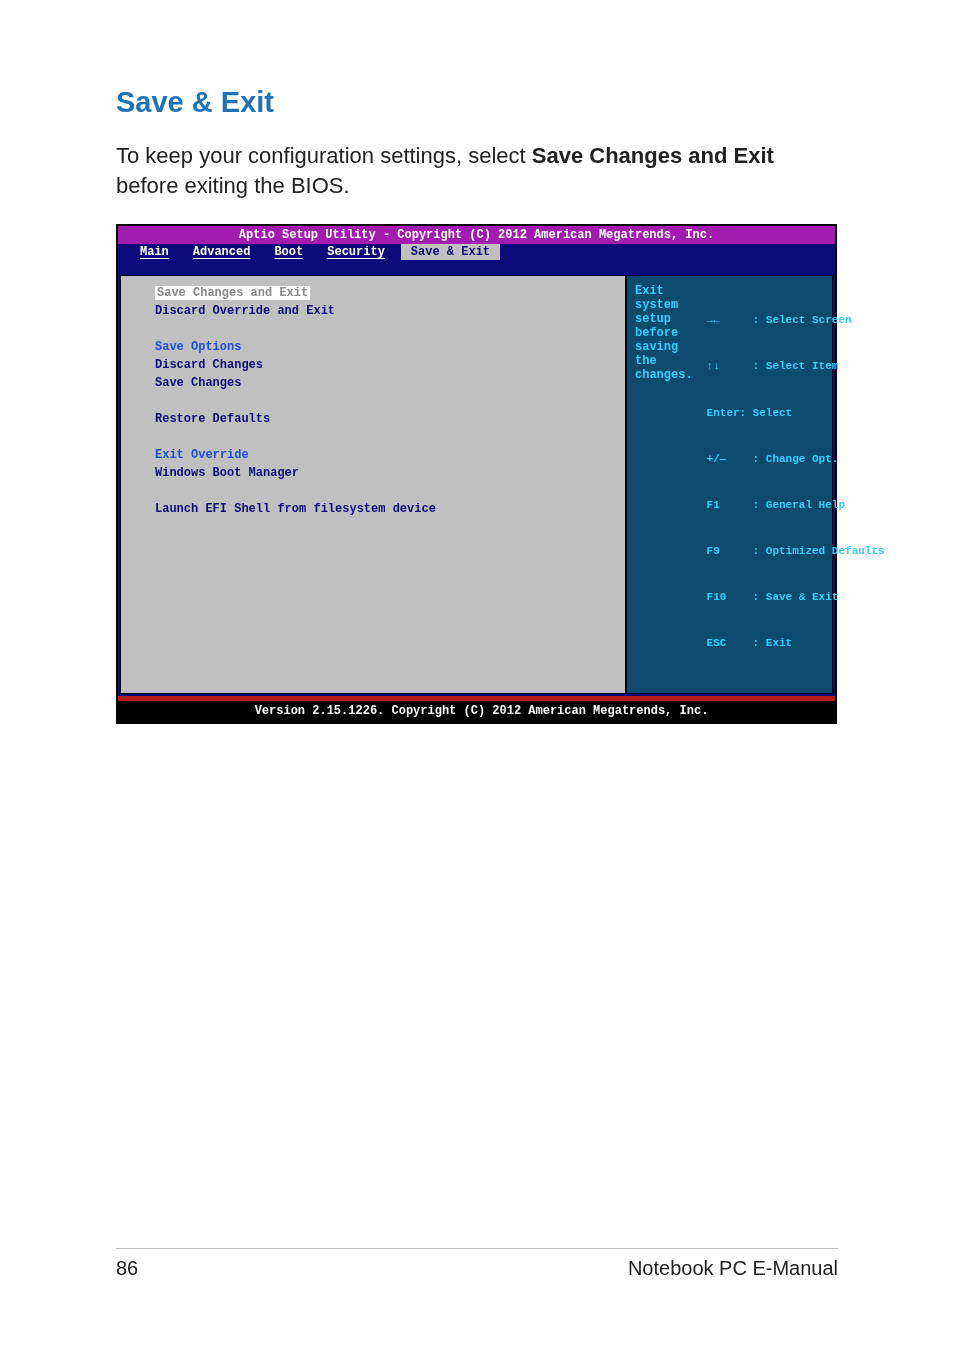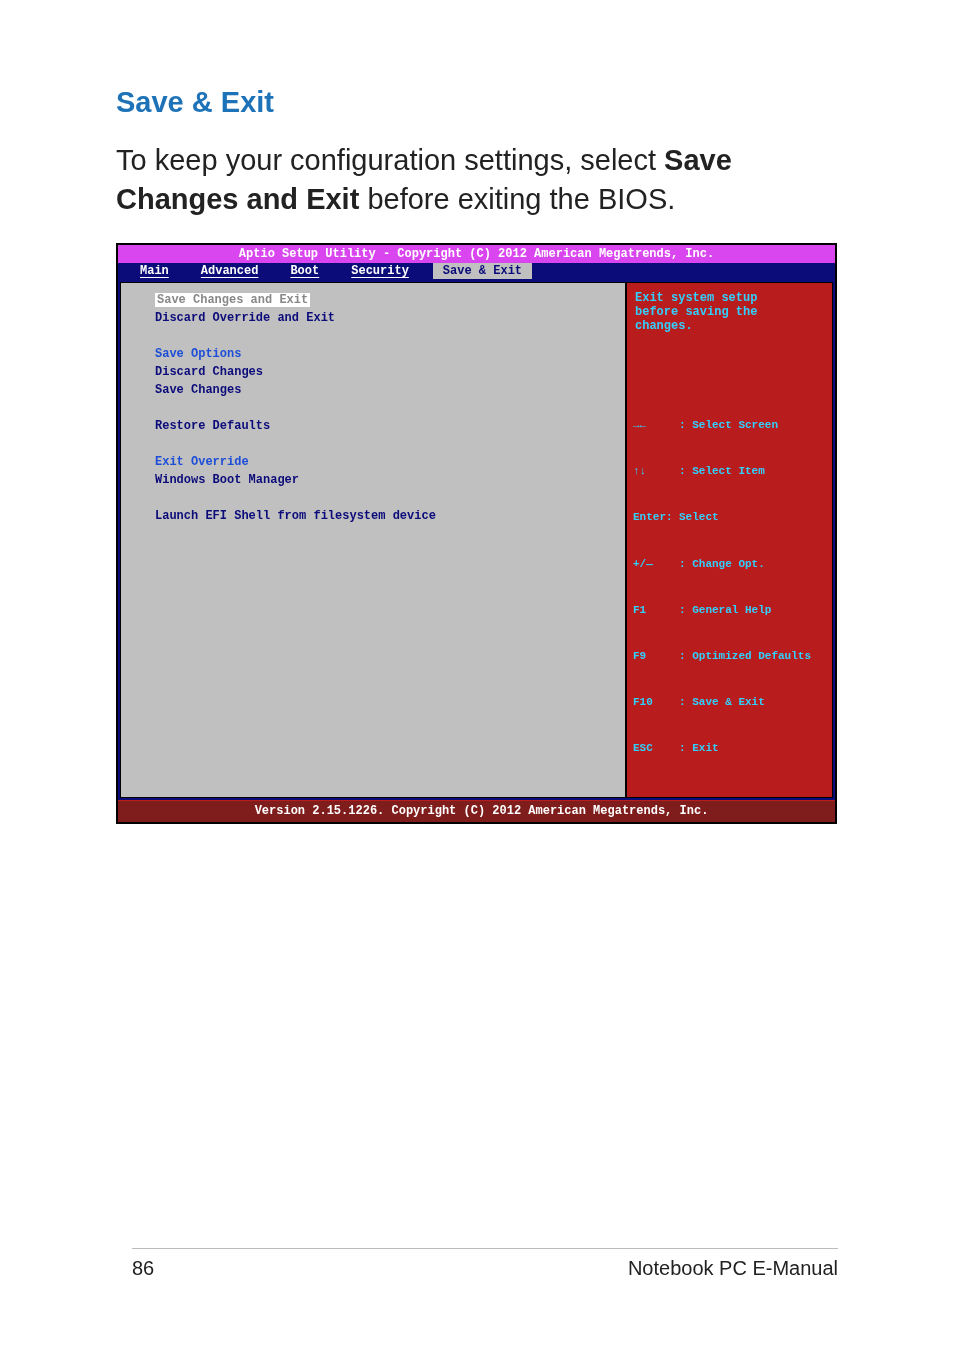--- a/index.html
+++ b/index.html
@@ -1,41 +1,41 @@
 <!DOCTYPE html>
 <html><head>
 <meta charset="utf-8">
 <style>
   * { box-sizing: border-box; margin: 0; padding: 0; }
   html, body { width: 954px; height: 1345px; background: #fff; font-family: "Segoe UI", "Myriad Pro", Arial, sans-serif; }
   .page { padding: 86px 116px 0 116px; }
   .heading { color: #1e73b8; font-size: 29px; font-weight: 700; margin-bottom: 22px; }
-  .intro { color: #222; font-size: 29px; line-height: 1.35; margin-bottom: 24px; }
+  .intro { color: #222; font-size: 22px; line-height: 1.35; margin-bottom: 24px; }
   .intro .bold { font-weight: 700; }
 
   .bios-window { width: 721px; border: 2px solid #000; background: #0b0b7a; font-family: "Courier New", monospace; font-size: 12px; font-weight: bold; }
-  .bios-titlebar { color: #fff; background: #d946ef; text-align: center; padding: 2px 0; }
-  .bios-menubar { display: flex; background: #0b0b7a; padding: 0 14px 3px 14px; gap: 8px; }
+  .bios-titlebar { color: #fff; background: #a21caf; text-align: center; padding: 2px 0; }
+  .bios-menubar { display: flex; background: #0b0b7a; padding: 0 14px 15px 14px; }
   .bios-menubar .tab { color: #fff; padding: 1px 8px; margin-right: 8px; text-decoration: underline; text-underline-offset: 3px; }
   .bios-menubar .tab.active { background: #c0c0c0; color: #0b0b7a; text-decoration: none; padding: 1px 10px; }
 
   .bios-body { display: flex; background: #0b0b7a; }
   .bios-left { flex: 1; background: #c0c0c0; border: 1px solid #000; margin: 0 0 2px 2px; padding: 10px 14px 14px 34px; min-height: 366px; }
-  .bios-right { width: 207px; background: #b91c1c; border: 1px solid #000; margin: 0 2px 2px 0; display: flex; flex-direction: column; gap: 40px; }
+  .bios-right { width: 207px; background: #0c4a6e; border: 1px solid #000; margin: 0 2px 2px 0; display: flex; flex-direction: row; }
   .bios-right-top { flex: 1; padding: 8px 8px; color: #31d0ff; }
   .bios-right-bottom { padding: 6px 6px 10px 6px; color: #31d0ff; white-space: pre; line-height: 1.4; font-size: 11px; }
 
   .item-selected { background: #fff; color: #888; padding: 0 2px; display: inline-block; margin-bottom: 4px; }
   .item-dark { color: #0b0b7a; margin-bottom: 4px; }
   .item-heading { color: #1d4ed8; margin-top: 22px; margin-bottom: 4px; }
   .gap { height: 18px; }
 
-  .bios-footer { background: #7f1d1d; color: #fff; text-align: center; padding: 3px 0 4px 10px; border-top: 1px solid #b91c1c; }
+  .bios-footer { background: #000000; color: #fff; text-align: center; padding: 3px 0 4px 10px; border-top: 5px solid #b91c1c; }
 
-  .page-footer { position: absolute; left: 132px; right: 116px; top: 1248px; border-top: 1px solid #bbb; display: flex; justify-content: space-between; padding-top: 8px; font-size: 20px; color: #222; }
+  .page-footer { position: absolute; left: 116px; right: 116px; top: 1248px; border-top: 1px solid #bbb; display: flex; justify-content: space-between; padding-top: 8px; font-size: 20px; color: #222; }
   .arrow { font-family: "Courier New", monospace; }
   .keyrow { display:flex; }
   .keyrow .k { width: 46px; }
 </style>
 </head>
 <body>
 
 <div class="page">
   <div class="heading">Save &amp; Exit</div>
 

